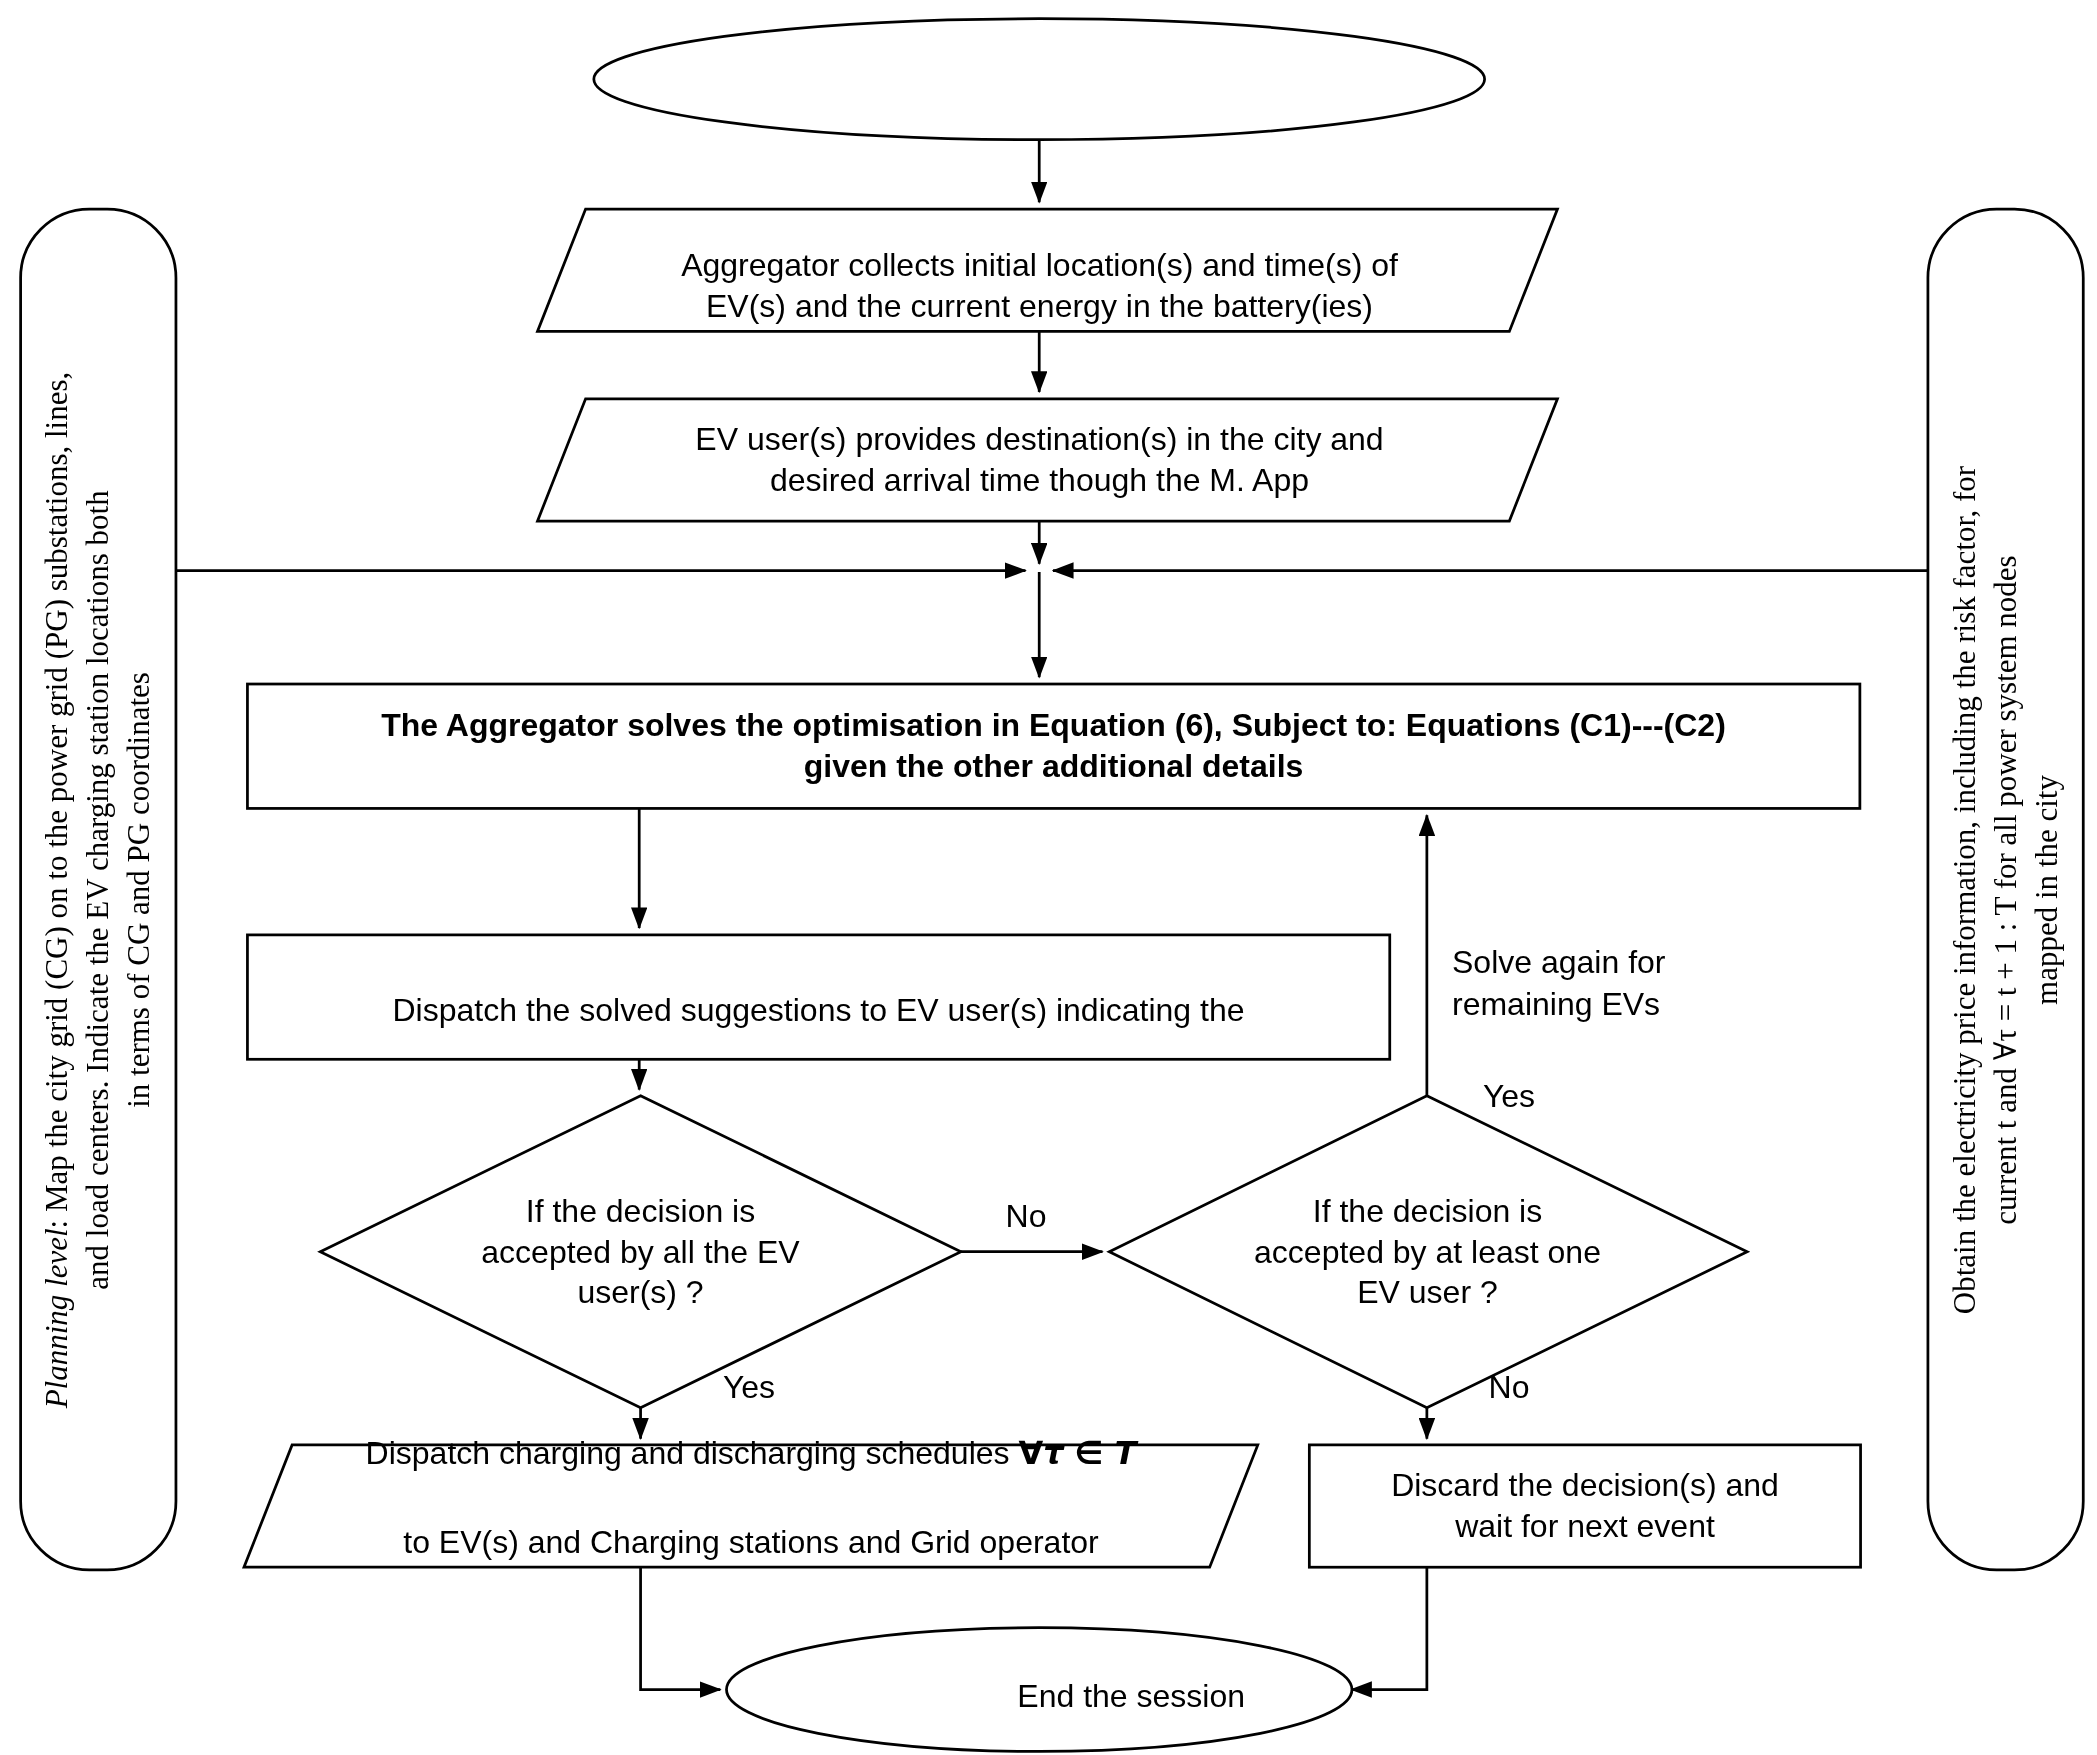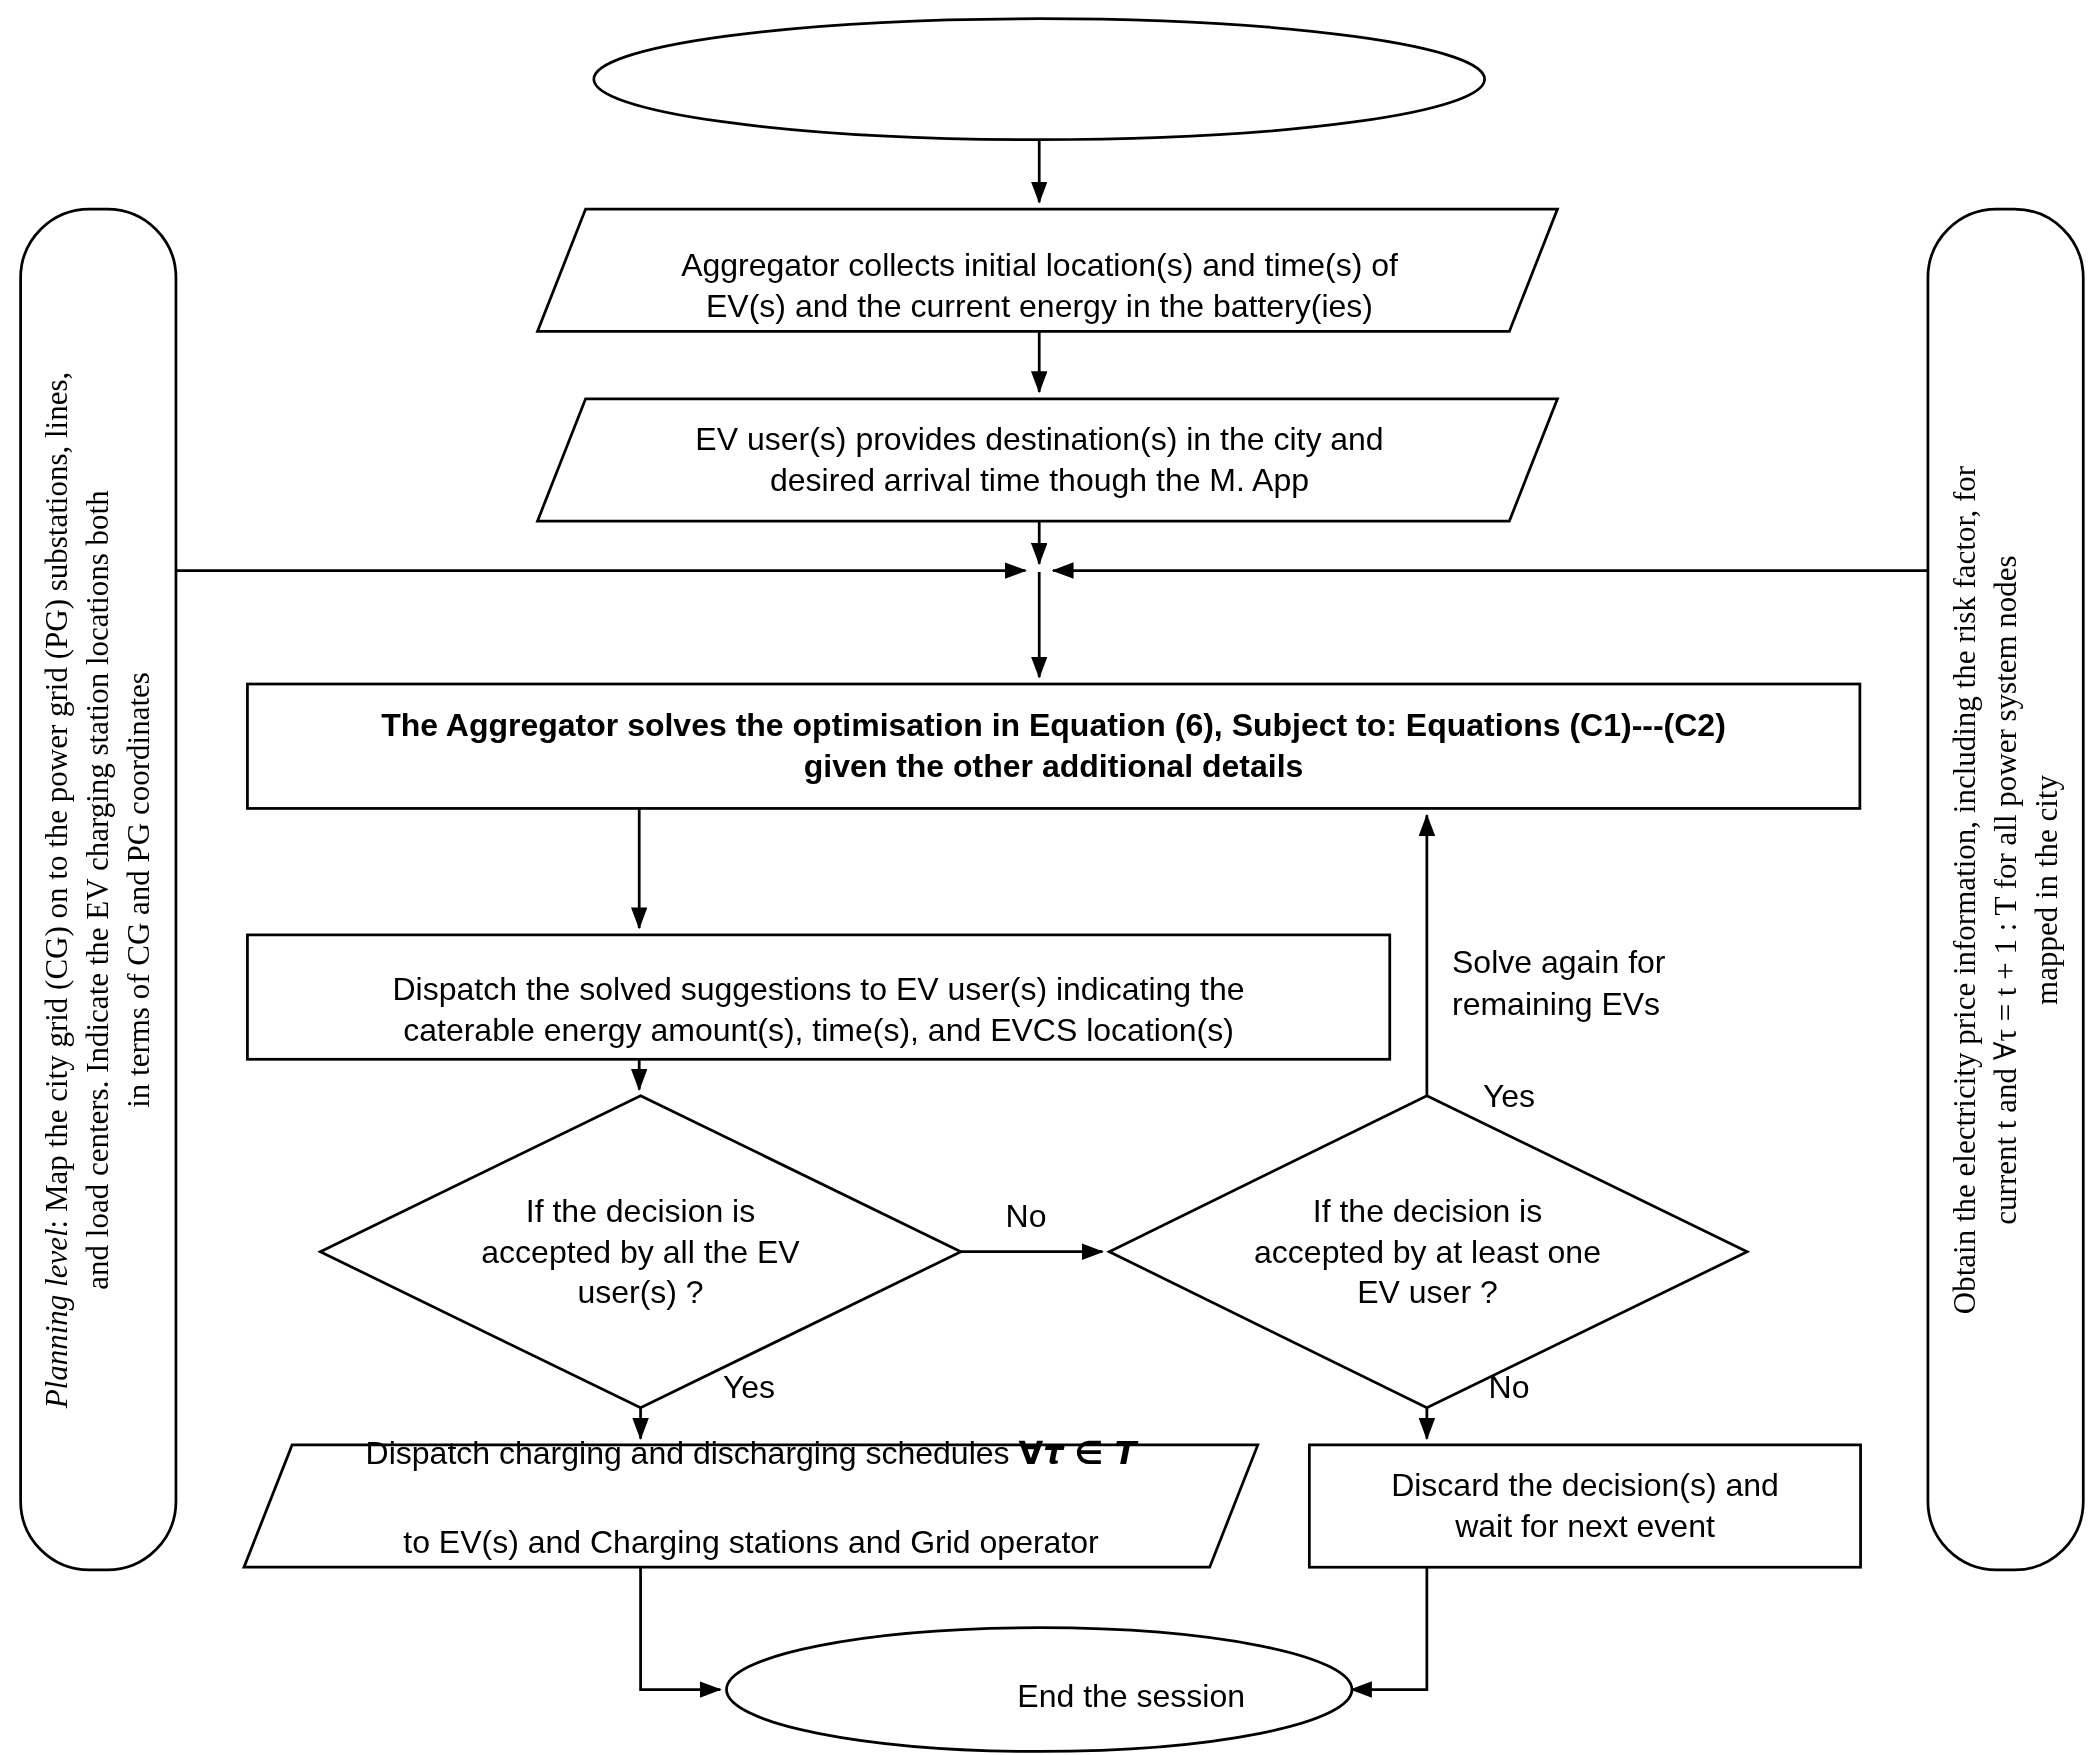--- a/index.html
+++ b/index.html
@@ -79,21 +79,20 @@
     <div class="line">desired arrival time though the M. App</div>
   </div>
 
   <div class="node-text" style="left:254px; top:685px; width:1599px; height:122px;font-weight:bold;">
     <div class="line">The Aggregator solves the optimisation in Equation (6), Subject to: Equations (C1)---(C2)</div>
     <div class="line">given the other additional details</div>
   </div>
 
   <div class="node-text" style="left:254px; top:936px; width:1129px; height:148px;">
     <div class="line">Dispatch the solved suggestions to EV user(s) indicating the</div>
-    <div class="line">caterable energy amount(s), time(s), and EVCS location(s)</div>
   </div>
 
   <div class="node-text" style="left:441px; top:1137px; width:399px; height:230px;">
     <div class="line">If the decision is</div>
     <div class="line">accepted by all the EV</div>
     <div class="line">user(s) ?</div>
   </div>
 
   <div class="node-text" style="left:1228px; top:1137px; width:399px; height:230px;">
     <div class="line">If the decision is</div>

